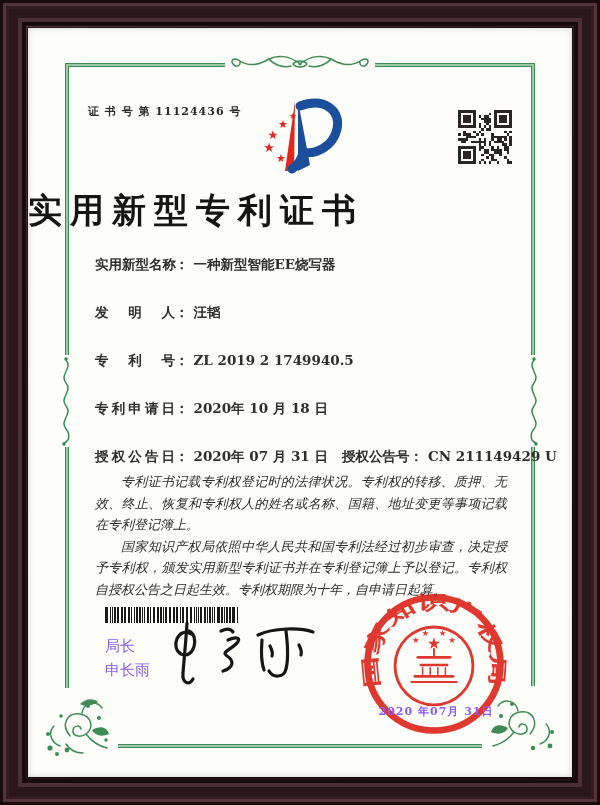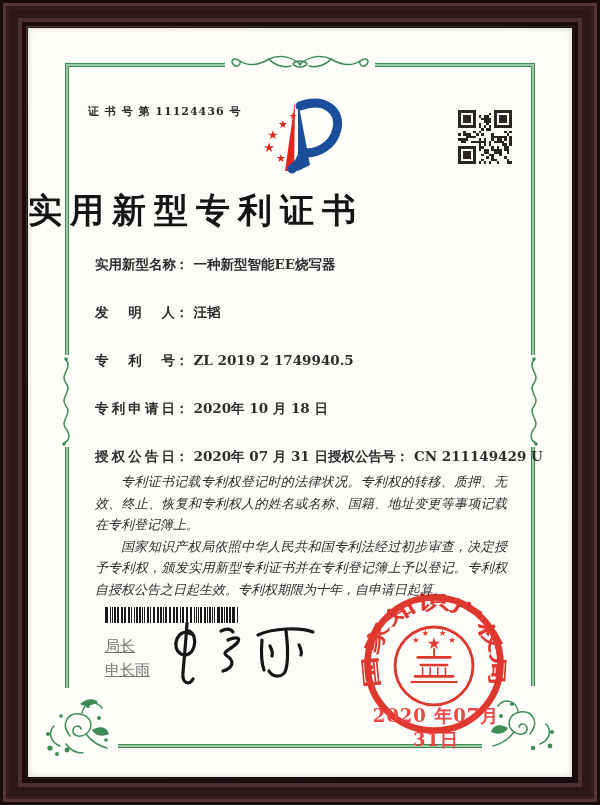--- a/index.html
+++ b/index.html
@@ -28,35 +28,35 @@
   .logo{position:absolute;left:220px;top:66px;width:104px;height:86px;}
   .qr{position:absolute;left:430px;top:82px;width:54px;height:54px;}
   .title{position:absolute;left:0;top:160px;width:544px;text-align:left;
     font-size:34px;font-weight:700;letter-spacing:8px;color:#151515;}
   
   .fields{position:absolute;left:67px;top:226px;width:420px;display:flex;flex-direction:column;gap:28px;
     font-size:13.5px;font-weight:700;color:#2e2e2e;}
   .frow{line-height:20px;white-space:nowrap;}
   .flabel{display:inline-block;width:80px;text-align:justify;text-align-last:justify;}
   .fvalue{margin-left:5px;}
-  .pair2{margin-left:0;}
+  .pair2{margin-left:14px;}
   
   .body-text{position:absolute;left:67px;top:443px;width:412px;
     font-size:13px;line-height:21.5px;color:#2c2c2c;font-style:italic;text-align:justify;}
   .body-text p{margin:0;text-indent:2em;}
   
   .barcode{position:absolute;left:77px;top:579px;width:137px;height:16px;}
-  .signer{position:absolute;left:77px;top:606px;font-size:15px;color:#737373;line-height:24px;
-    font-family:"DejaVu Sans","Liberation Sans",sans-serif;text-decoration:underline;}
+  .signer{position:absolute;left:77px;top:606px;font-size:15px;color:#8b5cf6;line-height:24px;
+    font-family:"DejaVu Sans","Liberation Sans",sans-serif;}
   .signature{position:absolute;left:130px;top:588px;width:180px;height:86px;z-index:5;}
   .sig{stroke:#161616;stroke-width:3.2;fill:none;stroke-linecap:round;stroke-linejoin:round;}
   .seal{position:absolute;left:330px;top:560px;width:152px;height:152px;z-index:4;
     opacity:.92;mix-blend-mode:multiply;}
   .seal-date{position:absolute;left:330px;top:676px;width:156px;text-align:center;z-index:6;
-    font-size:18px;font-weight:600;color:#ef4444;letter-spacing:1px;}
+    font-size:11px;font-weight:600;color:#8b5cf6;letter-spacing:1px;}
 </style>
 </head>
 <body>
 
 <div class="frame">
  <div class="paper">
 
   <div class="green-border"></div>
 
   <div class="patch" style="left:197px;top:22px;width:150px;height:28px;">

